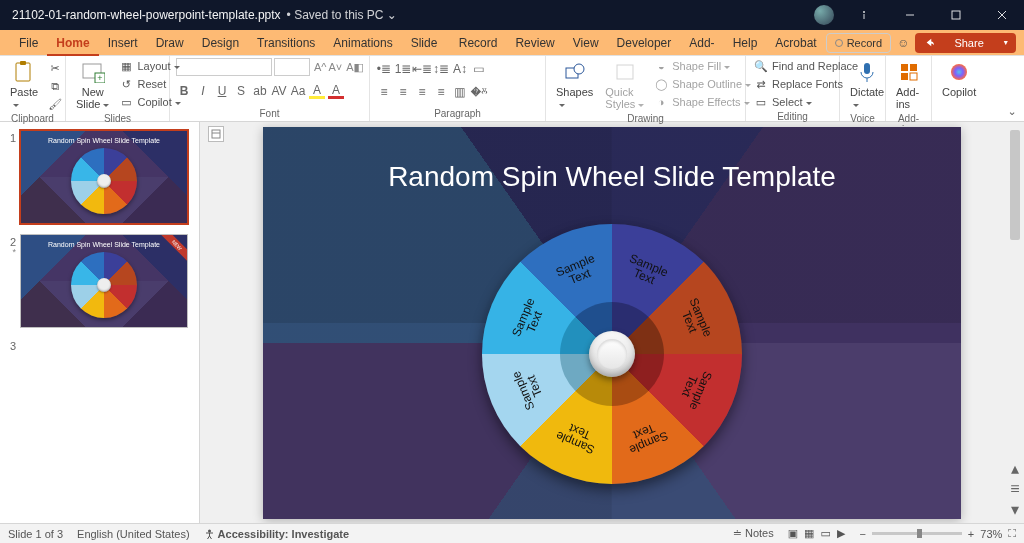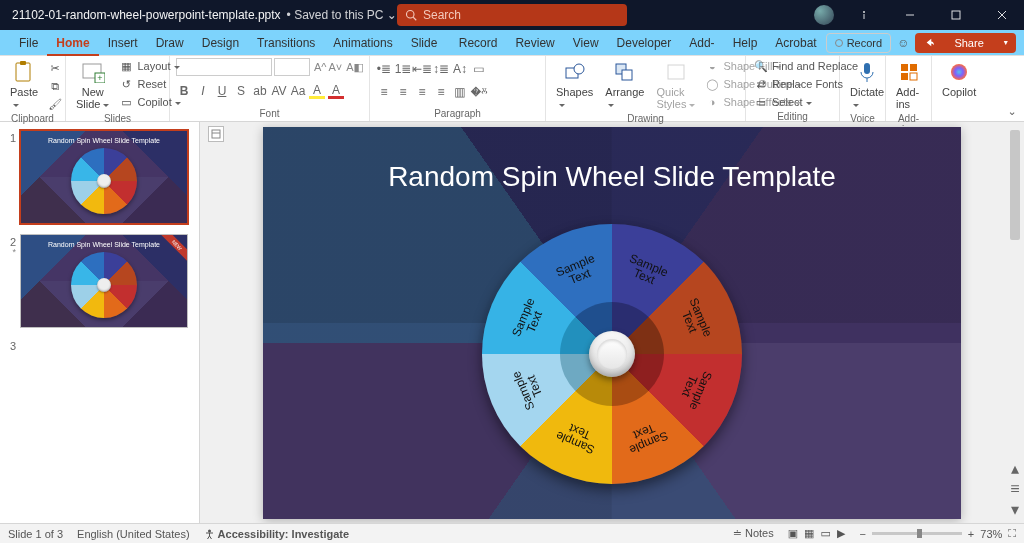--- a/index.html
+++ b/index.html
@@ -18,21 +18,21 @@
     display: flex; align-items: center; padding: 0 8px; color: #f3c9bc;
   }
   .titlebar .search svg { margin-right: 6px; }
   .titlebar .right-ctrls { margin-left: auto; display: flex; align-items: center; gap: 14px; padding-right: 6px; }
   .titlebar .avatar { width: 20px; height: 20px; border-radius: 50%; background: radial-gradient(circle at 30% 30%, #7aa, #345); }
   .titlebar .win-btn { width: 32px; height: 30px; display:flex;align-items:center;justify-content:center; cursor:default; }
   .titlebar .win-btn svg { opacity: .85; }
 
   
   .tabs-row {
-    height: 26px; background: #7dd3fc; border-bottom: 1px solid #e1e1e1;
+    height: 26px; background: #fdba74; border-bottom: 1px solid #e1e1e1;
     display: flex; align-items: center; font-size: 12px; color: #333; padding: 0 10px;
   }
   .tabs-row .tab { padding: 0 9px; height: 26px; line-height: 26px; cursor: default; }
   .tabs-row .tab.active { color: #c43e1c; border-bottom: 2px solid #c43e1c; font-weight: 600; }
   .tabs-row .spacer { flex: 1; }
   .tabs-row .rec-btn {
     border: 1px solid #ccc; border-radius: 4px; padding: 1px 8px; display:flex; align-items:center; gap:4px;
     font-size: 11px; height: 20px;
   }
   .tabs-row .rec-dot { width:8px;height:8px;border:1px solid #888;border-radius:50%; }
@@ -157,27 +157,20 @@
 
   svg { display:block; }
 </style>
 </head>
 <body>
 
 <div class="titlebar">
   <span class="doc-title">21102-01-random-wheel-powerpoint-template.pptx</span>
   <span class="saved">• Saved to this PC ⌄</span>
 
-  <div class="search">
-    <svg width="12" height="12" viewBox="0 0 16 16">
-        <circle cx="7" cy="7" r="5" fill="none" stroke="#f3c9bc" stroke-width="1.5"></circle>
-        <line x1="11" y1="11" x2="15" y2="15" stroke="#f3c9bc" stroke-width="1.5"></line>
-      </svg>
-    <span>Search</span>
-  </div>
 
   <div class="right-ctrls">
     <div class="avatar"></div>
     <div class="win-btn">
       <svg width="12" height="12" viewBox="0 0 12 12">
           <circle cx="6" cy="3" r="1" fill="#fff"></circle>
           <path d="M6 5v5" stroke="#fff"></path>
         </svg>
     </div>
     <div class="win-btn">
@@ -347,29 +340,20 @@
     <div class="group-body">
       <div class="big-btn">
         <div class="ico">
             <svg width="22" height="20">
               <rect x="2" y="6" width="12" height="10" fill="#fff" stroke="#2b579a"></rect>
               <circle cx="15" cy="7" r="5" fill="#fff" stroke="#2b579a"></circle>
             </svg>
           </div>
         <span class="chev">Shapes</span>
       </div>
-      <div class="big-btn">
-        <div class="ico">
-            <svg width="22" height="20">
-              <rect x="2" y="2" width="10" height="10" fill="#dbe7f4" stroke="#2b579a"></rect>
-              <rect x="8" y="8" width="10" height="10" fill="#fff" stroke="#2b579a"></rect>
-            </svg>
-          </div>
-        <span class="chev">Arrange</span>
-      </div>
       <div class="big-btn" style="opacity:.5">
         <div class="ico">
             <svg width="22" height="20">
               <rect x="3" y="3" width="16" height="14" fill="#fff" stroke="#aaa"></rect>
             </svg>
           </div>
         <span style="white-space:pre;text-align:left" class="chev">Quick
 Styles</span>
       </div>
       <div class="mini-col" style="opacity:.55">

